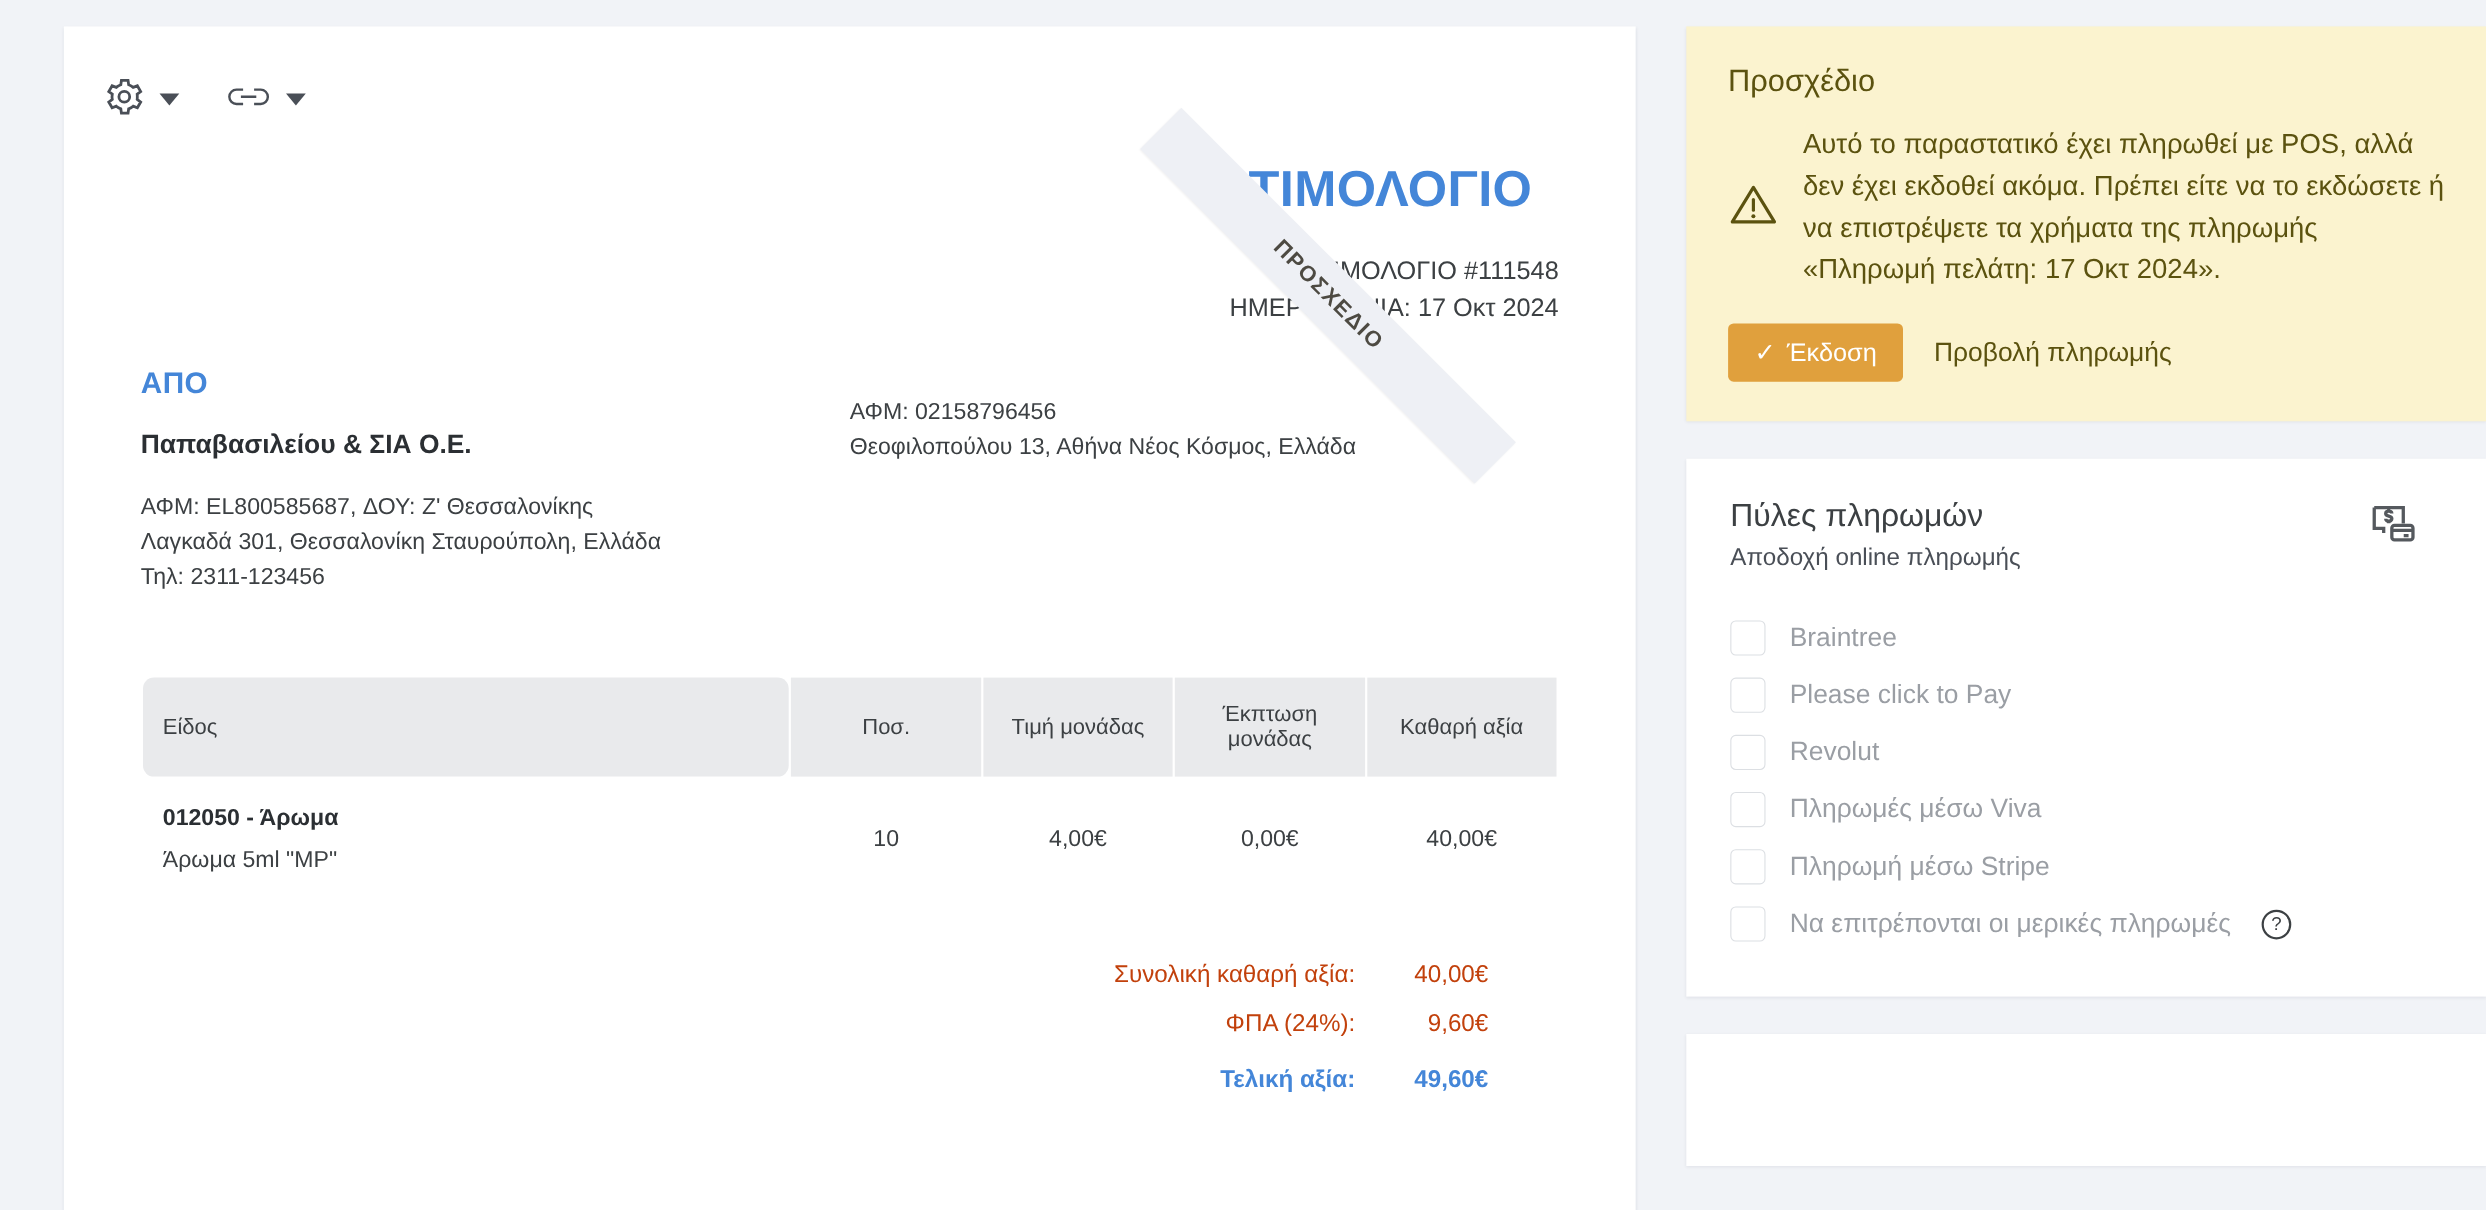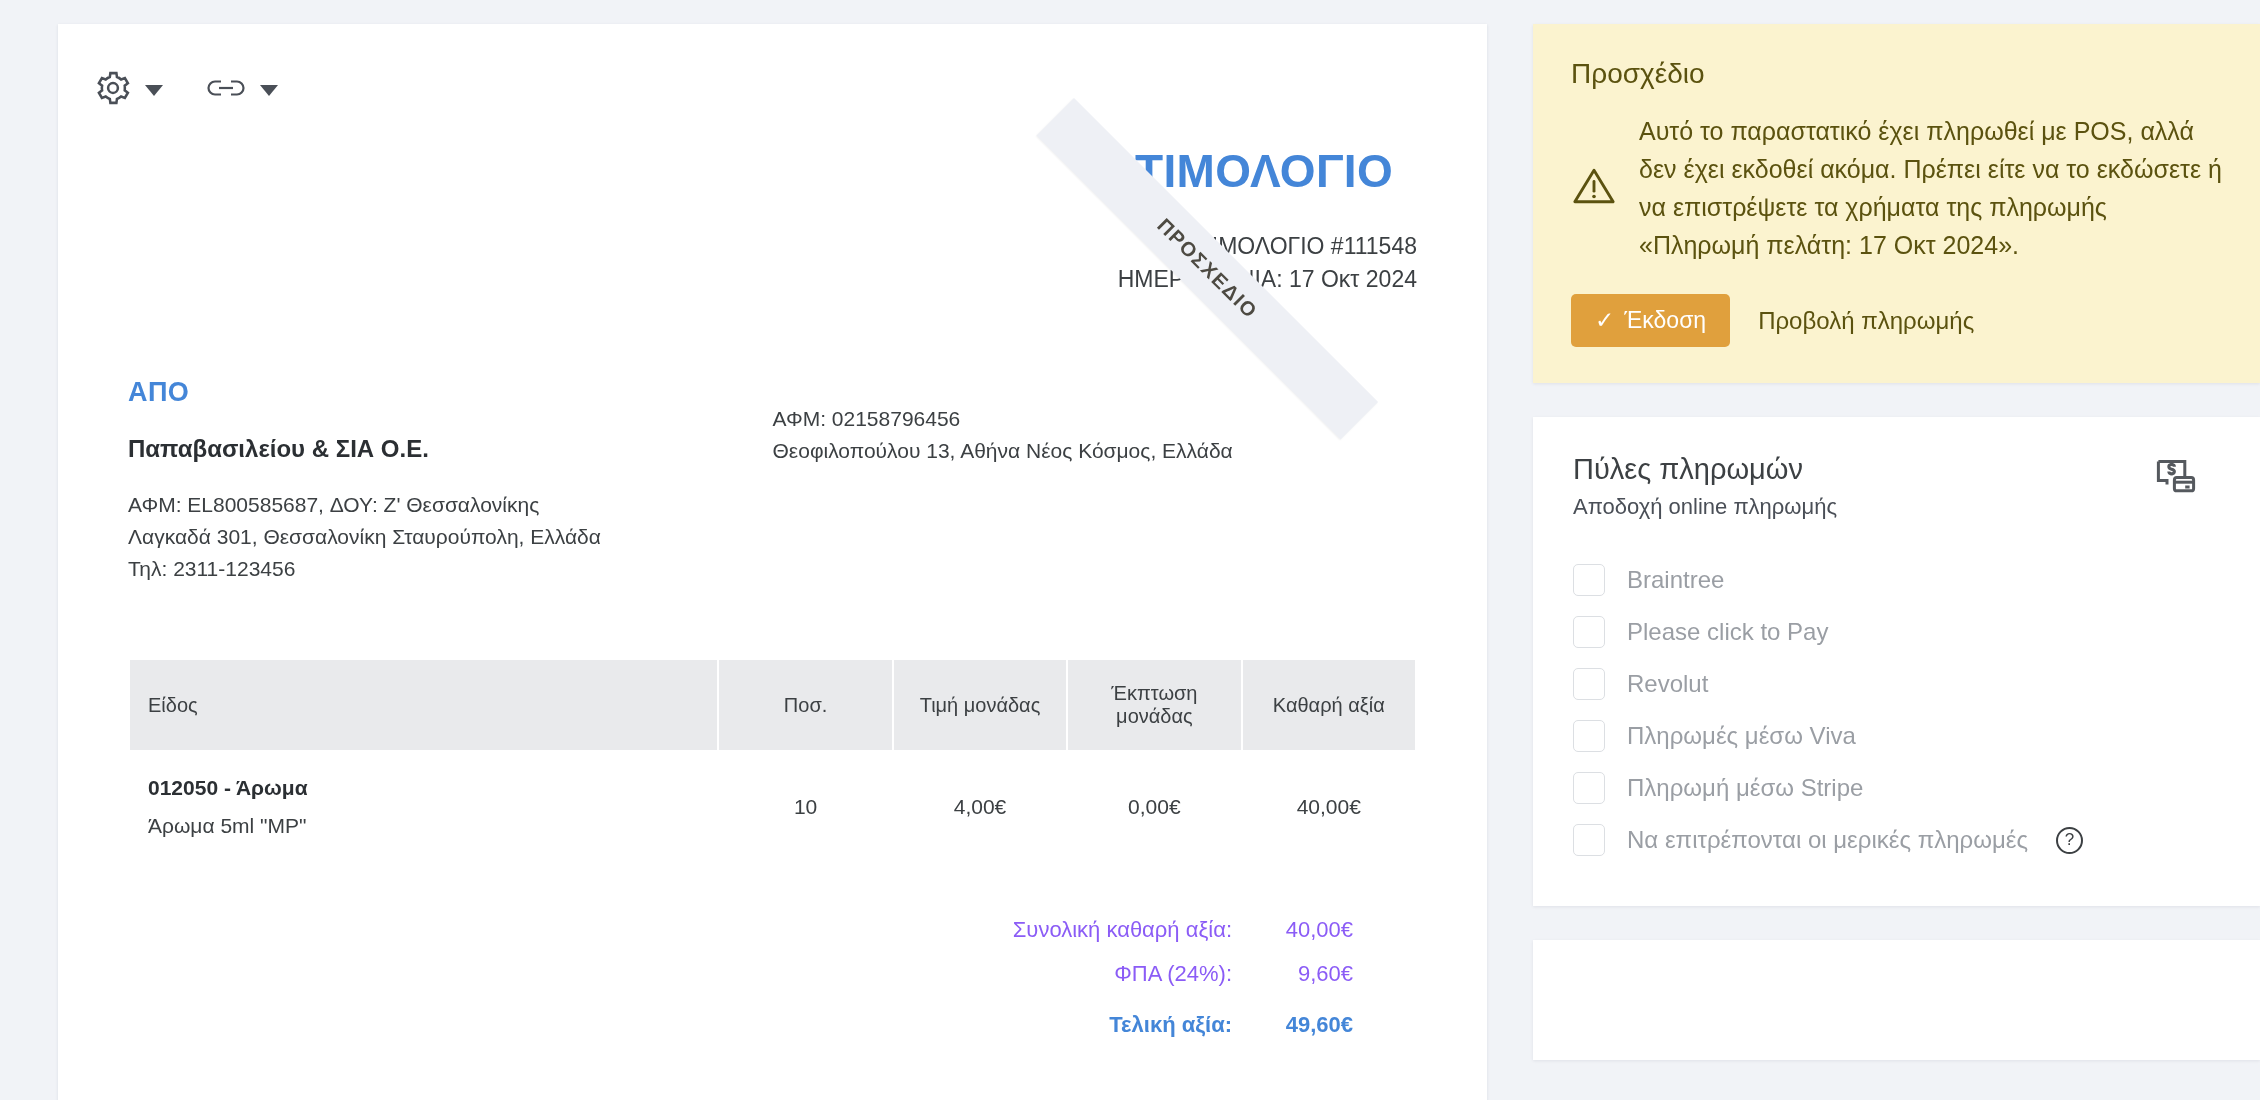--- a/index.html
+++ b/index.html
@@ -83,21 +83,21 @@
     padding-right: 70px;
     margin-top: 32px;
     font-size: 23px;
     line-height: 1.45;
     color: #3c4043;
   }
 
   .parties {
     display: flex;
     padding: 0 70px;
-    margin-top: 80px;
+    margin-top: 36px;
   }
   .party { width: 50%; padding-right: 30px; }
   .party-label {
     font-size: 27px;
     font-weight: 700;
     color: #4486d8;
     letter-spacing: .4px;
   }
   .party-name {
     margin-top: 27px;
@@ -121,38 +121,38 @@
   }
   .items thead th {
     background: #e9eaec;
     color: #3c4043;
     font-size: 20px;
     font-weight: 400;
     padding: 22px 18px;
     height: 74px;
     vertical-align: middle;
   }
-  .items thead th.c-desc { text-align: left; width: 46%; }
+  .items thead th.c-desc { text-align: left; width: 46%; border-radius: 10px; }
   .items thead th.c-num  { text-align: center; width: 13.5%; }
   .items tbody td {
     padding: 26px 18px;
     font-size: 21px;
     color: #3c4043;
     vertical-align: middle;
   }
   .items tbody td.c-num { text-align: center; }
   .item-code { font-weight: 700; color: #2b2f33; font-size: 21px; }
   .item-desc { margin-top: 14px; color: #3c4043; font-size: 21px; }
 
   .totals {
     margin: 44px 70px 0 70px;
     width: calc(100% - 140px);
     border-collapse: collapse;
   }
-  .totals td { padding: 9px 0; font-size: 22px; color: #8b5cf6; }
+  .totals td { padding: 9px 0; font-size: 22px; color: #c2410c; }
   .totals td.lbl { text-align: right; padding-right: 30px; }
   .totals td.val { text-align: right; width: 155px; padding-right: 64px; }
   .totals tr.grand td { color: #4486d8; font-weight: 700; padding-top: 16px; }
 
   
   .side {
     width: 727px;
     flex: 0 0 auto;
     display: flex;
     flex-direction: column;

